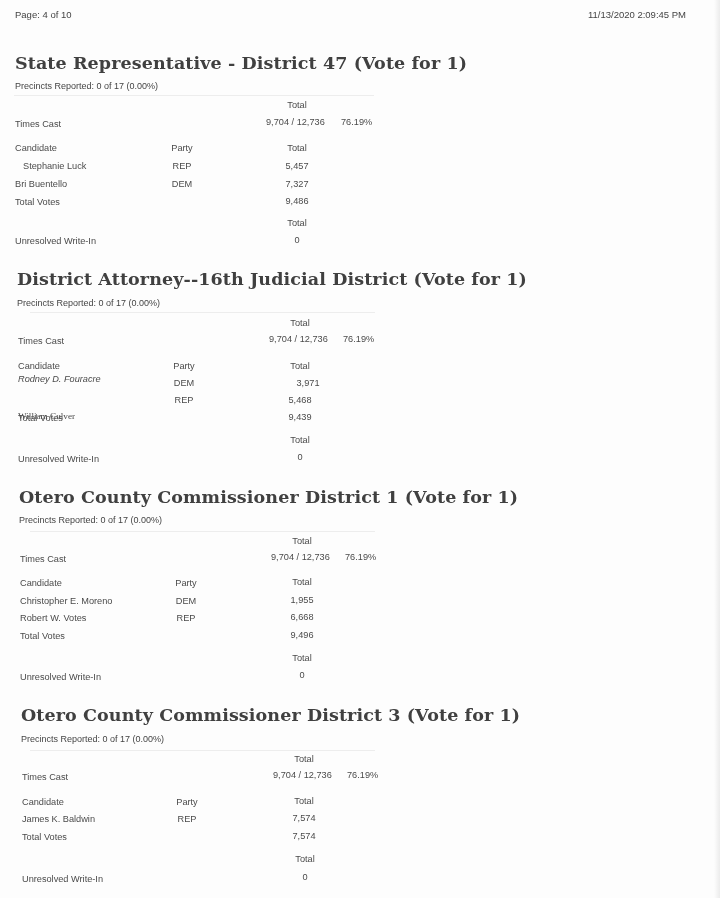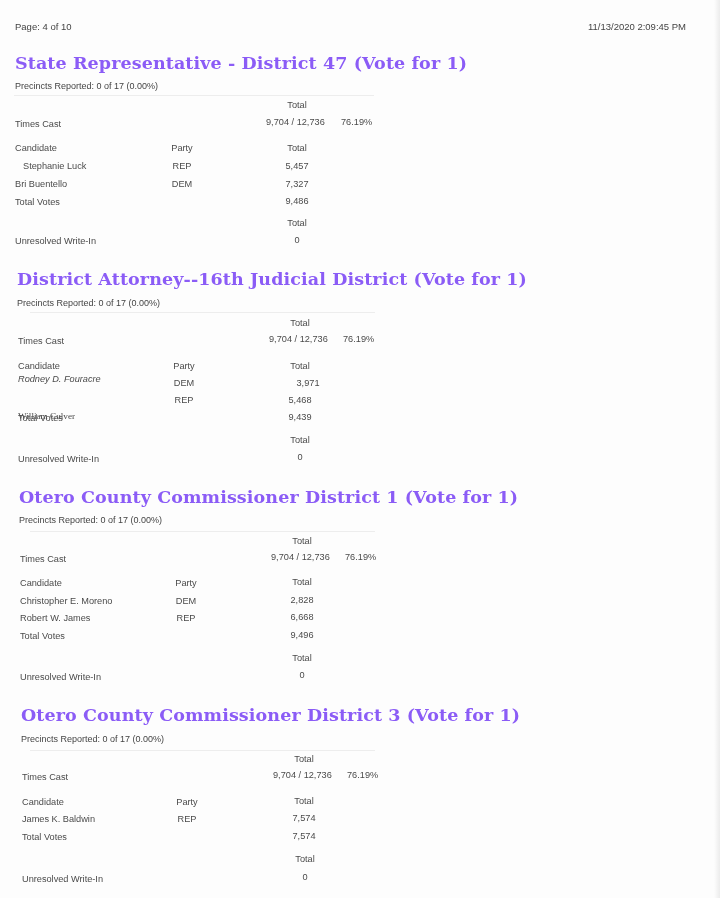--- a/index.html
+++ b/index.html
@@ -6,29 +6,29 @@
   body {
     width: 720px; height: 898px; position: relative; overflow: hidden;
     background: #fdfdfd;
     font-family: "Liberation Sans", "DejaVu Sans", sans-serif;
     color: #3a3a3a;
   }
   .scan-edge {
     position: absolute; right: 0; top: 0; width: 6px; height: 898px;
     background: linear-gradient(to right, #fdfdfd, #ececec);
   }
-  .hdr { position: absolute; top: 21px; font-size: 9.5px; color: #444; white-space: nowrap; text-align: right; }
+  .hdr { position: absolute; top: 9px; font-size: 9.5px; color: #444; white-space: nowrap; text-align: right; }
   .hdr.left { left: 15px; }
   .hdr.right { right: 34px; }
 
   .section { position: absolute; left: 0; width: 720px; }
   .title {
     position: absolute; white-space: nowrap;
     font-family: "DejaVu Serif", "Liberation Serif", serif;
-    font-weight: bold; font-size: 17.5px; color: #8b5cf6; letter-spacing: 0.1px;
+    font-weight: bold; font-size: 17.5px; color: #404040; letter-spacing: 0.1px;
   }
   .precincts { position: absolute; font-size: 9px; color: #444; white-space: nowrap; }
   .t { position: absolute; font-size: 9.2px; color: #4a4a4a; white-space: nowrap; }
   .c { transform: translateX(-50%); text-align: center; }
   .faint-line { position: absolute; background: #ededed; }
 </style>
 </head>
 <body>
 
 <div class="scan-edge"></div>
@@ -99,23 +99,23 @@
   <div class="t c" style="left:302px;top:536px;">Total</div>
   <div class="t" style="left:20px;top:554px;">Times Cast</div>
   <div class="t" style="left:271px;top:552px;">9,704 / 12,736</div>
   <div class="t" style="left:345px;top:552px;">76.19%</div>
   <div class="t" style="left:20px;top:578px;">Candidate</div>
   <div class="t c" style="left:186px;top:578px;">Party</div>
   <div class="t c" style="left:302px;top:577px;">Total</div>
 
   <div class="t" style="left:20px;top:596px;">Christopher E. Moreno</div>
   <div class="t c" style="left:186px;top:596px;">DEM</div>
-  <div class="t c" style="left:302px;top:595px;">2,828</div>
+  <div class="t c" style="left:302px;top:595px;">1,955</div>
 
-  <div class="t" style="left:20px;top:613px;">Robert W. James</div>
+  <div class="t" style="left:20px;top:613px;">Robert W. Votes</div>
   <div class="t c" style="left:186px;top:613px;">REP</div>
   <div class="t c" style="left:302px;top:612px;">6,668</div>
 
   <div class="t" style="left:20px;top:631px;">Total Votes</div>
   <div class="t c" style="left:302px;top:630px;">9,496</div>
 
   <div class="t c" style="left:302px;top:653px;">Total</div>
   <div class="t" style="left:20px;top:672px;">Unresolved Write-In</div>
   <div class="t c" style="left:302px;top:670px;">0</div>
 </div>

